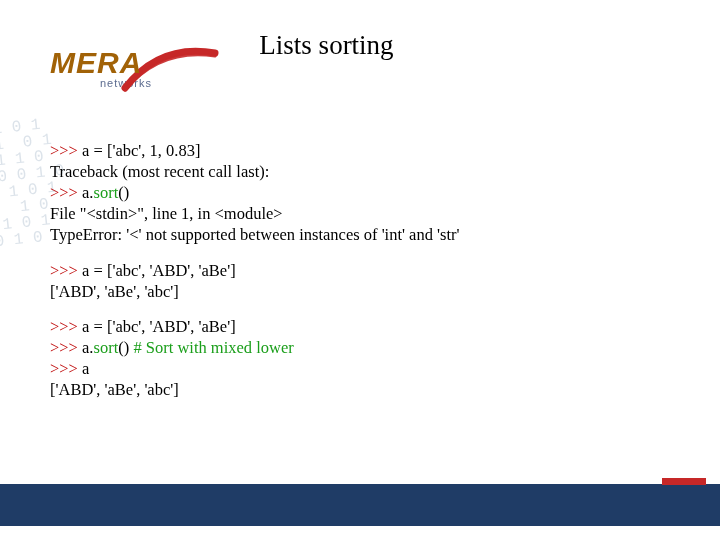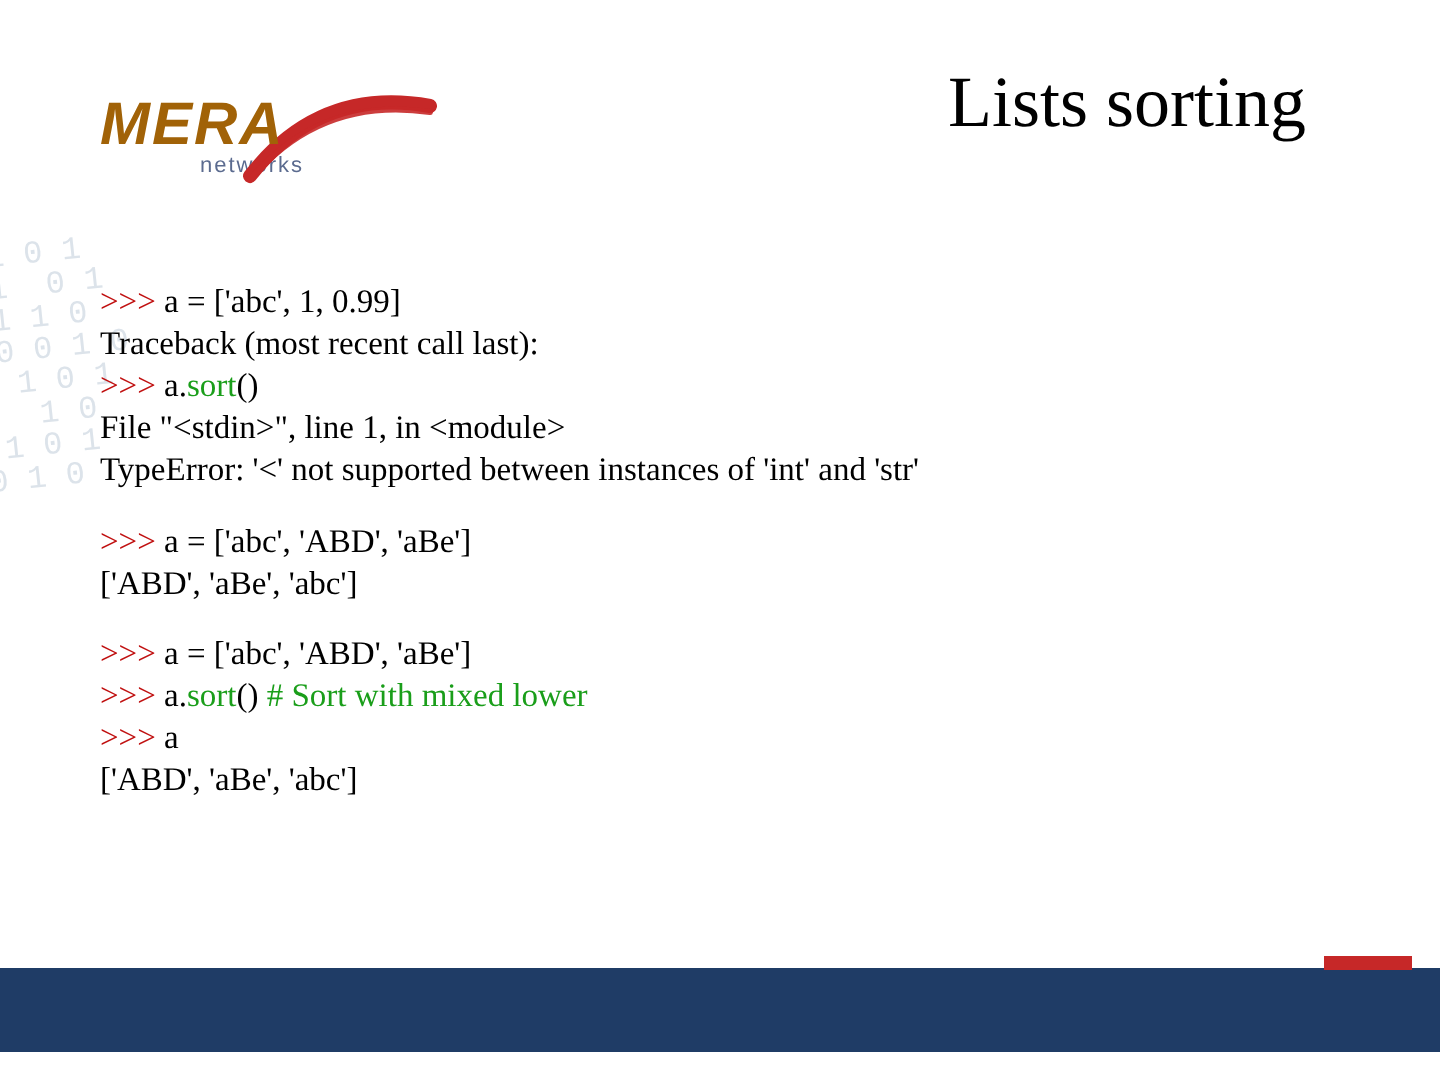--- a/index.html
+++ b/index.html
@@ -61,22 +61,22 @@
     left: 70px;
     width: 100px;
     height: 60px;
     pointer-events: none;
   }
   .title {
     position: absolute;
     top: 30px;
     left: 0;
     width: 653px;
-    text-align: right;
-    font-size: 36px;
+    text-align: center;
+    font-size: 27px;
     color: #000;
     z-index: 2;
   }
   .content {
     position: absolute;
     top: 140px;
     left: 50px;
     right: 30px;
     font-size: 16.5px;
     line-height: 1.28;
@@ -134,21 +134,21 @@
     </svg>
     <div class="logo-text">MERA</div>
     <div class="logo-net">networks</div>
   </div>
 
   <div class="title">Lists sorting</div>
 
   <div class="content">
 
     <div class="block">
-      <div><span class="prompt">&gt;&gt;&gt;</span><span> a = ['abc', 1, 0.99]</span></div>
+      <div><span class="prompt">&gt;&gt;&gt;</span><span> a = ['abc', 1, 0.83]</span></div>
       <div>Traceback (most recent call last):</div>
       <div><span class="prompt">&gt;&gt;&gt;</span><span> a.</span><span class="func">sort</span><span>()</span></div>
       <div><span>  File "</span><span>&lt;stdin&gt;</span><span>", line 1, in </span><span>&lt;module&gt;</span></div>
       <div>TypeError: '&lt;' not supported between instances of 'int' and 'str'</div>
     </div>
 
     <div class="block">
       <div><span class="prompt">&gt;&gt;&gt;</span><span> a = ['abc', 'ABD', 'aBe']</span></div>
       <div>['ABD', 'aBe', 'abc']</div>
     </div>

